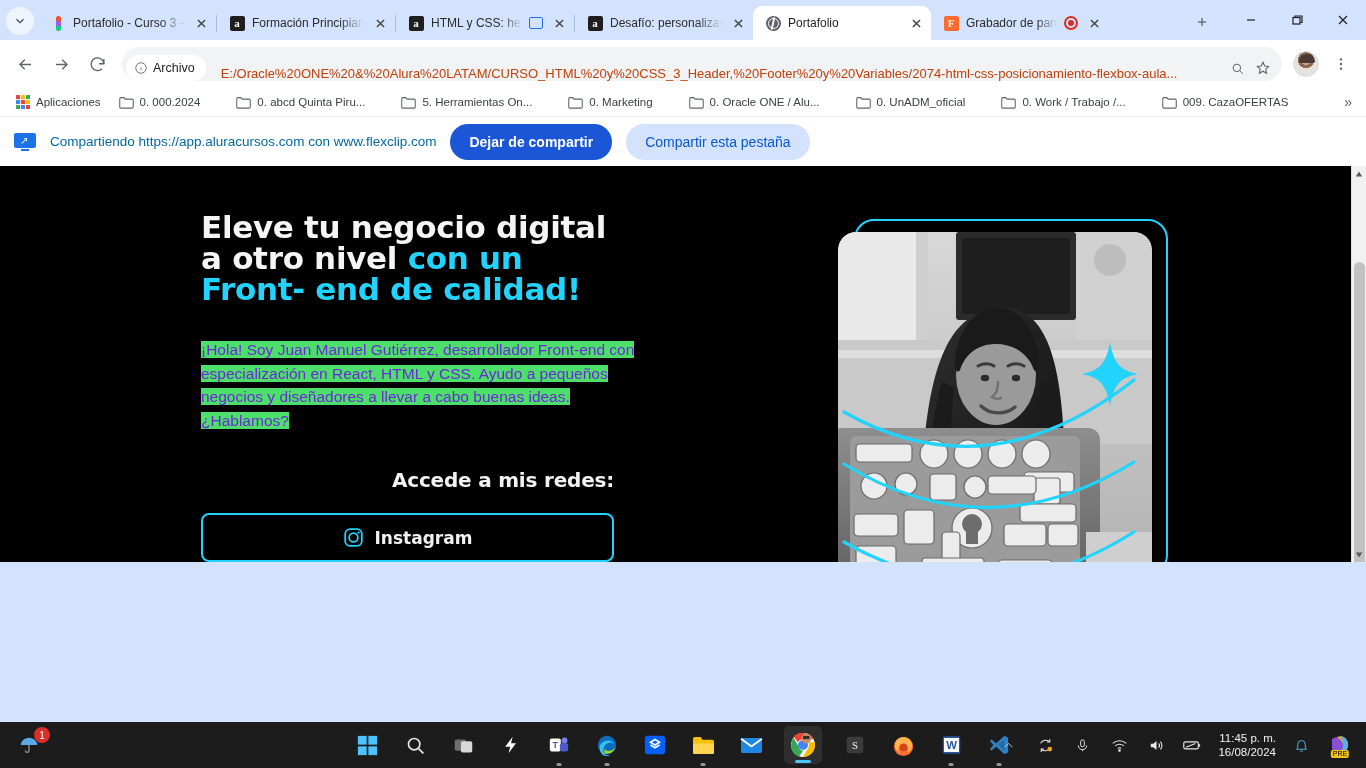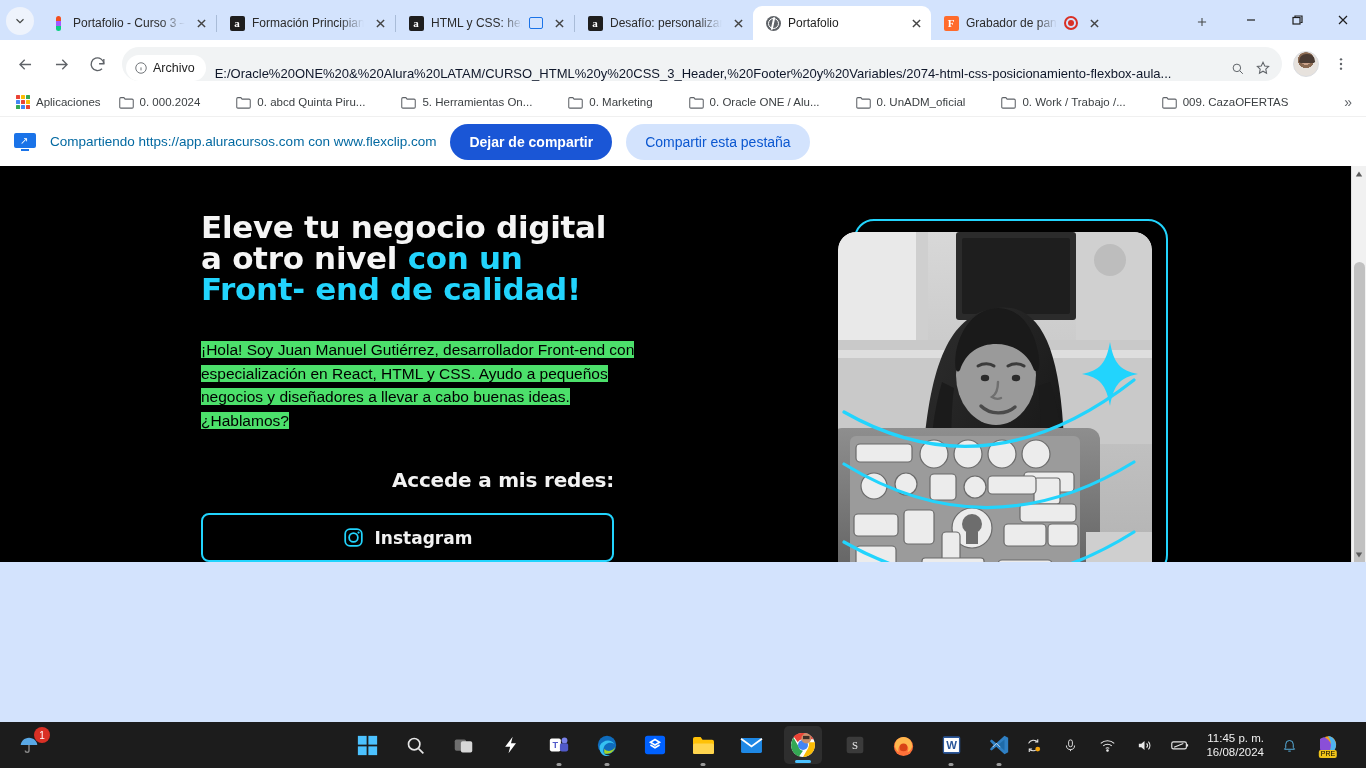--- a/index.html
+++ b/index.html
@@ -74,22 +74,22 @@
   .omnibox {
     flex: 1 1 auto; height: 34px; background: #f1f3f4; border-radius: 18px;
     display: flex; align-items: flex-end; padding: 0 6px 0 4px; margin: 0 6px; min-width: 0; cursor: text;
   }
   .omni-chip {
     height: 26px; border-radius: 14px; background: #fff; display: flex; align-items: center;
     gap: 5px; padding: 0 11px 0 8px; font-size: 12.5px; color: #1f1f1f; flex: 0 0 auto;
   }
   .omni-chip svg { width: 14px; height: 14px; stroke: #5f6368; stroke-width: 1.5; fill: none; }
   .omni-url {
-    flex: 1 1 auto; font-size: 13px; color: #0f172a; white-space: nowrap;
-    overflow: hidden; text-overflow: ellipsis; margin-left: 9px;
+    flex: 1 1 auto; font-size: 13px; color: #c2410c; white-space: nowrap;
+    overflow: hidden; text-overflow: ellipsis; margin-left: 15px;
   }
   .omni-ico { width: 26px; height: 26px; display:flex; align-items:center; justify-content:center; flex: 0 0 auto; cursor:pointer; }
   .omni-ico svg { stroke: #5f6368; stroke-width: 1.6; fill: none; }
   .avatar {
     width: 26px; height: 26px; border-radius: 50%; flex: 0 0 auto; margin: 0 3px;
     background: radial-gradient(circle at 50% 34%, #caa189 0 24%, #8a6a52 25% 40%, #e7e2dd 41% 100%);
     border: 1px solid #dadce0; overflow: hidden; position: relative; cursor: pointer;
   }
   .avatar::after { content:""; position:absolute; left:5px; top:2px; width:16px; height:9px;
                    background:#4a3b33; border-radius: 8px 8px 2px 2px; }
@@ -126,21 +126,21 @@
 
   h1.headline {
     font-family: "DejaVu Sans", sans-serif;
     font-size: 31px; line-height: 1.0; font-weight: bold; color: #f5f5f5;
     letter-spacing: -0.3px; max-width: 420px;
   }
   h1.headline .accent { color: #22d4fd; }
 
   p.bio {
     margin-top: 33px; max-width: 411px; font-size: 15.5px; line-height: 1.52;
-    color: #000000; background: #4ce06b; display: inline;
+    color: #6d28d9; background: #4ce06b; display: inline;
     box-decoration-break: clone; -webkit-box-decoration-break: clone;
   }
   .bio-wrap { margin-top: 33px; }
 
   h2.redes {
     font-family: "DejaVu Sans", sans-serif;
     margin-top: 36px; font-size: 20px; font-weight: bold; color: #f2f2f2;
     text-align: right; width: 413px; letter-spacing: -0.2px;
   }
   .social-list { margin-top: 21px; width: 413px; display: flex; flex-direction: column; gap: 22px; }
@@ -180,21 +180,21 @@
   .badge { position: absolute; right: -6px; top: -3px; min-width: 16px; height: 16px; border-radius: 8px;
            background: #d93025; color: #fff; font-size: 10px; display: flex; align-items: center;
            justify-content: center; padding: 0 4px; }
   .tb-center { margin: 0 auto; display: flex; align-items: center; gap: 18px; }
   .tbi { width: 30px; height: 30px; display: flex; align-items: center; justify-content: center;
          position: relative; cursor: pointer; }
   .tbi.active-app { background: #2e2e2e; border-radius: 5px; width: 38px; height: 38px; }
   .tbi .dot { position: absolute; bottom: -6px; left: 50%; transform: translateX(-50%);
               width: 5px; height: 3px; border-radius: 2px; background: #9a9a9a; }
   .tbi.active-app .dot { width: 16px; background: #4cc2ff; bottom: 1px; }
-  .tb-right { position: absolute; right: 24px; display: flex; align-items: center; gap: 13px; color: #e6e6e6; }
+  .tb-right { position: absolute; right: 12px; display: flex; align-items: center; gap: 13px; color: #e6e6e6; }
   .tb-right .tri { width: 24px; display: flex; align-items: center; justify-content: center; cursor: pointer; }
   .tb-right svg { stroke: #e8e8e8; fill: none; stroke-width: 1.5; }
   .clock { font-size: 11.5px; line-height: 14px; text-align: right; color: #f0f0f0; cursor: pointer; }
 </style>
 </head>
 <body>
 
 <div id="browser">
 
   <div class="tabstrip">

